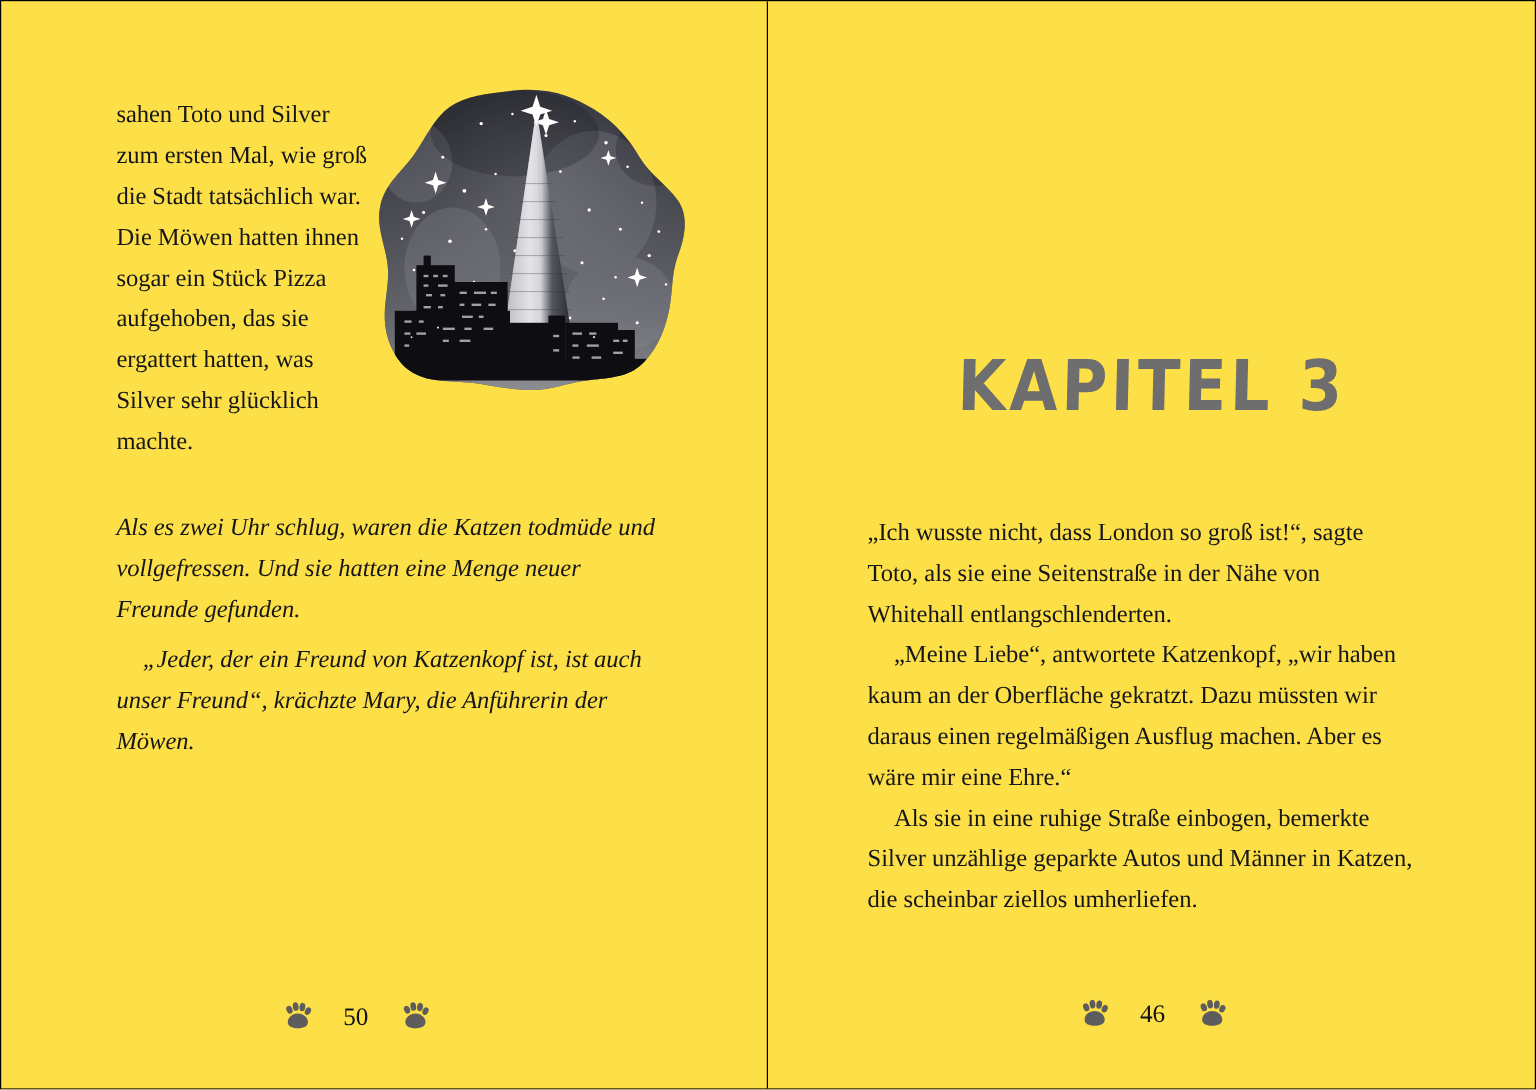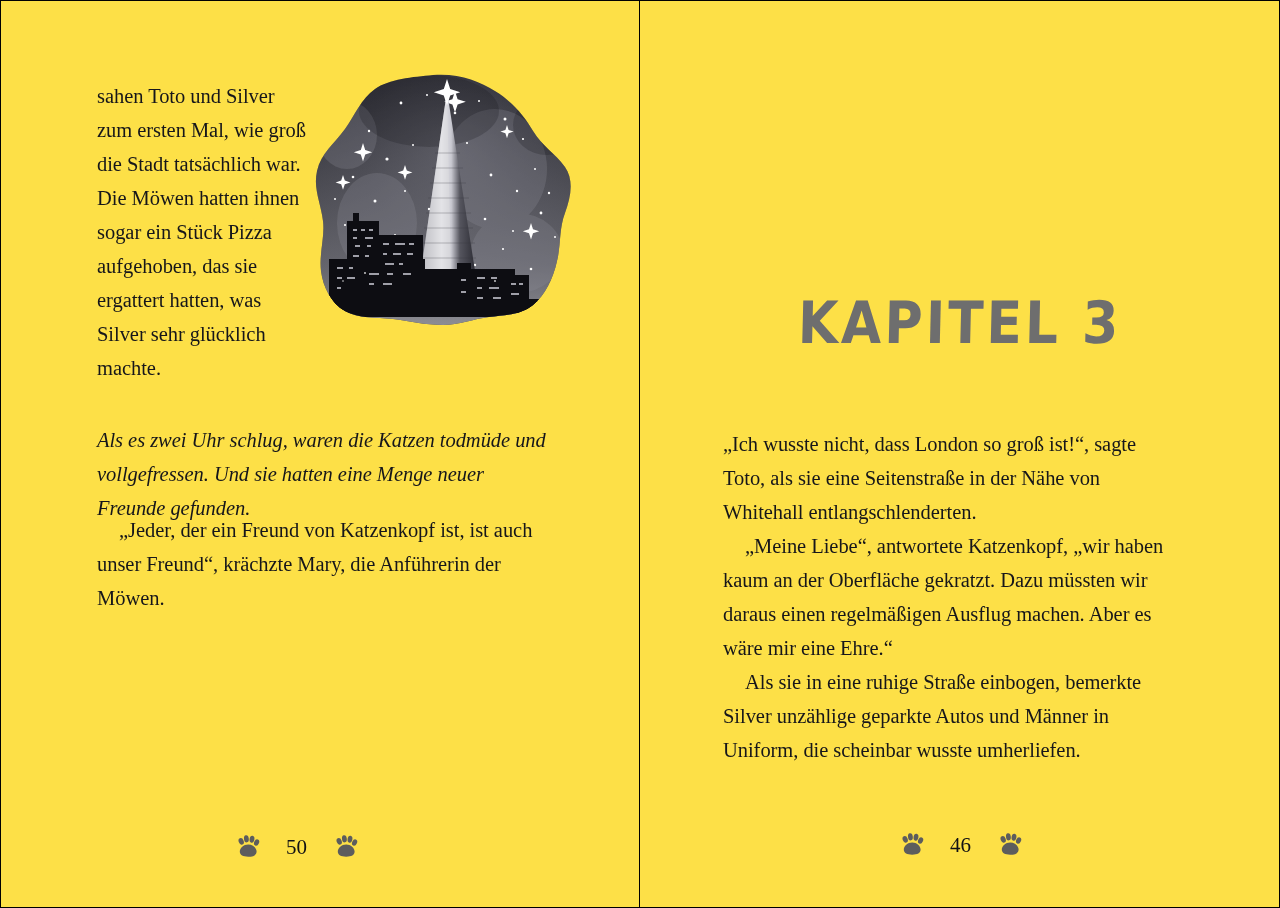--- a/index.html
+++ b/index.html
@@ -51,22 +51,23 @@
     width: 212px;
   }
   .lp-para2 {
     left: 96px;
     top: 422px;
     width: 452px;
     font-style: italic;
   }
   .lp-para3 {
     left: 96px;
-    top: 512px;
+    top: 532px;
     width: 452px;
+    font-style: italic;
   }
   .lp-para4 {
     left: 96px;
     top: 630px;
     width: 452px;
   }
 
   
   .rp-para1 {
     left: 722px;
@@ -351,21 +352,21 @@
   <div class="gutter"></div>
 
   <div class="page page-right"></div>
 
   <div class="chapter-title">KAPITEL 3</div>
 
   <div class="body-text rp-para2 indent">„Meine Liebe“, antwortete Katzenkopf, „wir haben kaum an der Oberfläche gekratzt. Dazu müssten wir daraus einen regelmäßigen Ausflug machen. Aber es wäre mir eine Ehre.“</div>
 
   <div class="body-text rp-para1">„Ich wusste nicht, dass London so groß ist!“, sagte Toto, als sie eine Seitenstraße in der Nähe von Whitehall entlangschlenderten.</div>
 
-  <div class="body-text rp-para3 indent">Als sie in eine ruhige Straße einbogen, bemerkte Silver unzählige geparkte Autos und Männer in Uniform, die scheinbar wusste umherliefen.</div>
+  <div class="body-text rp-para3 indent">Als sie in eine ruhige Straße einbogen, bemerkte Silver unzählige geparkte Autos und Männer in Katzen, die scheinbar ziellos umherliefen.</div>
 
   <div class="footer footer-right">
     <span class="paw">
       <svg viewBox="0 0 28 28" xmlns="http://www.w3.org/2000/svg" aria-hidden="true">
         <g fill="#5d5d5d">
           <ellipse cx="7.2" cy="8.4" rx="2.5" ry="3.4" transform="rotate(-22 7.2 8.4)"></ellipse>
           <ellipse cx="12.4" cy="5.8" rx="2.4" ry="3.6" transform="rotate(-8 12.4 5.8)"></ellipse>
           <ellipse cx="18.0" cy="6.2" rx="2.4" ry="3.5" transform="rotate(9 18 6.2)"></ellipse>
           <ellipse cx="22.6" cy="9.6" rx="2.4" ry="3.3" transform="rotate(25 22.6 9.6)"></ellipse>
           <path d="M14.2 11.6 c4.6 0 8.4 3.4 8.4 7.0 c0 3.4 -3.2 5.2 -8.4 5.2

